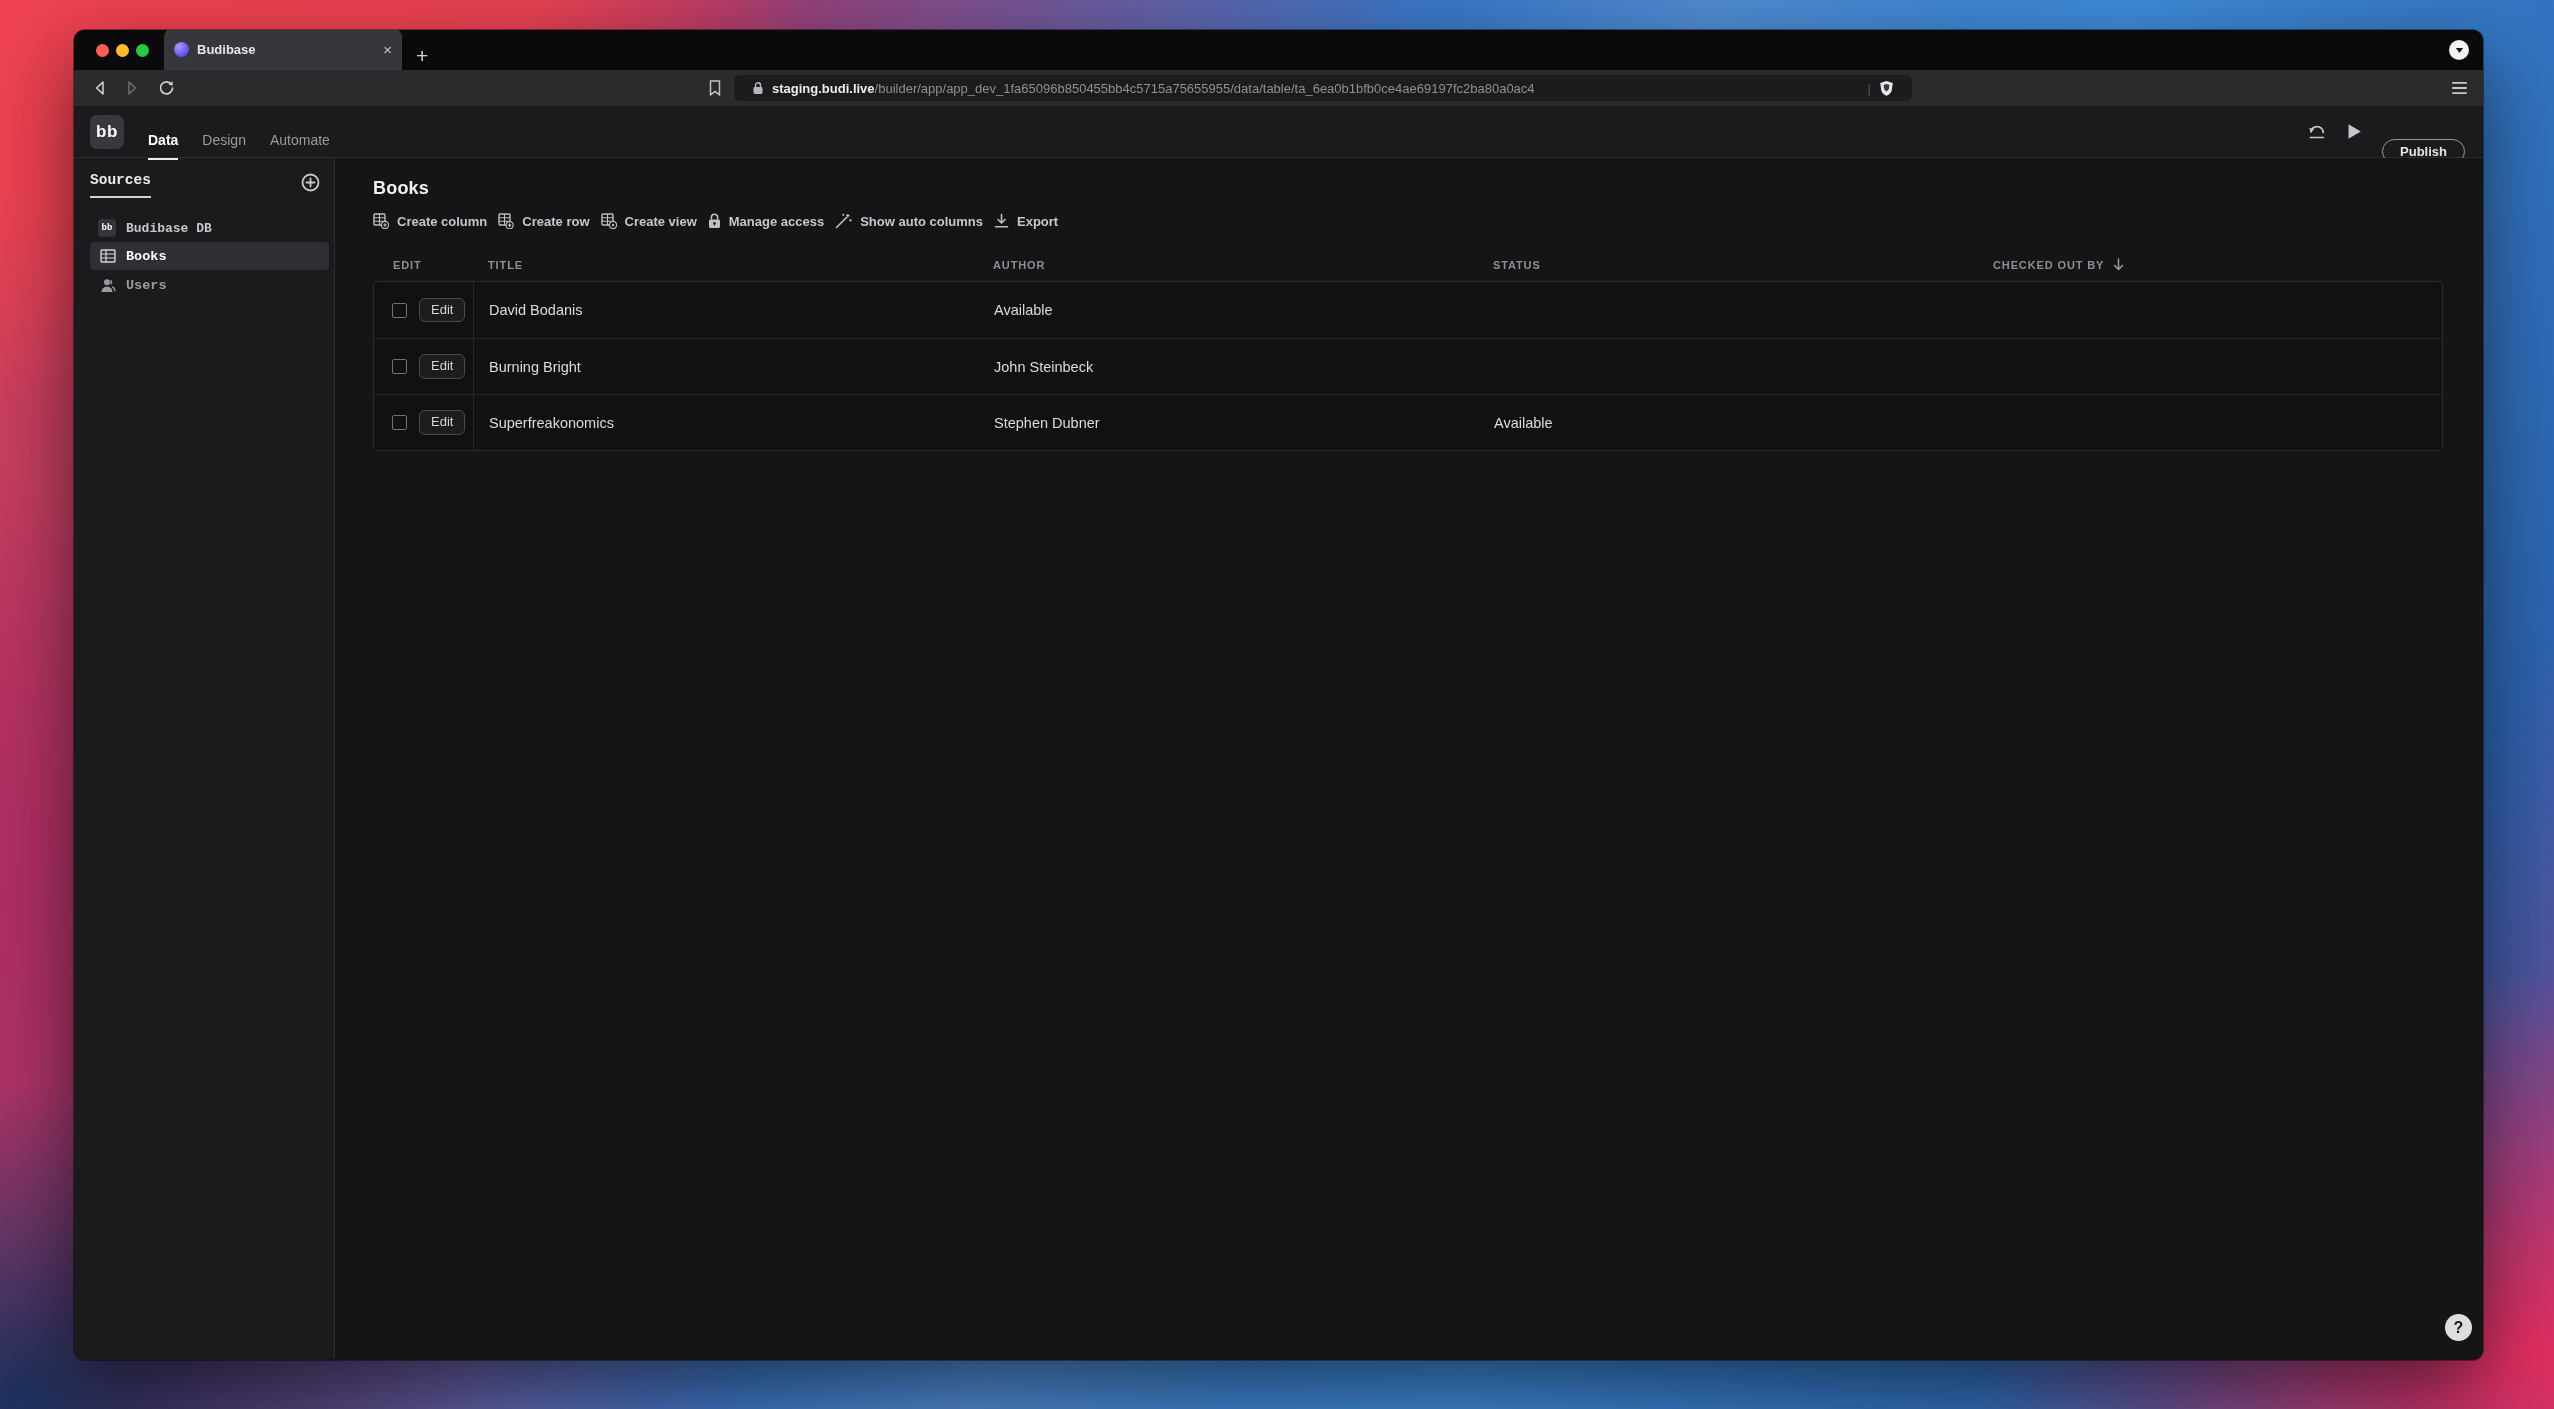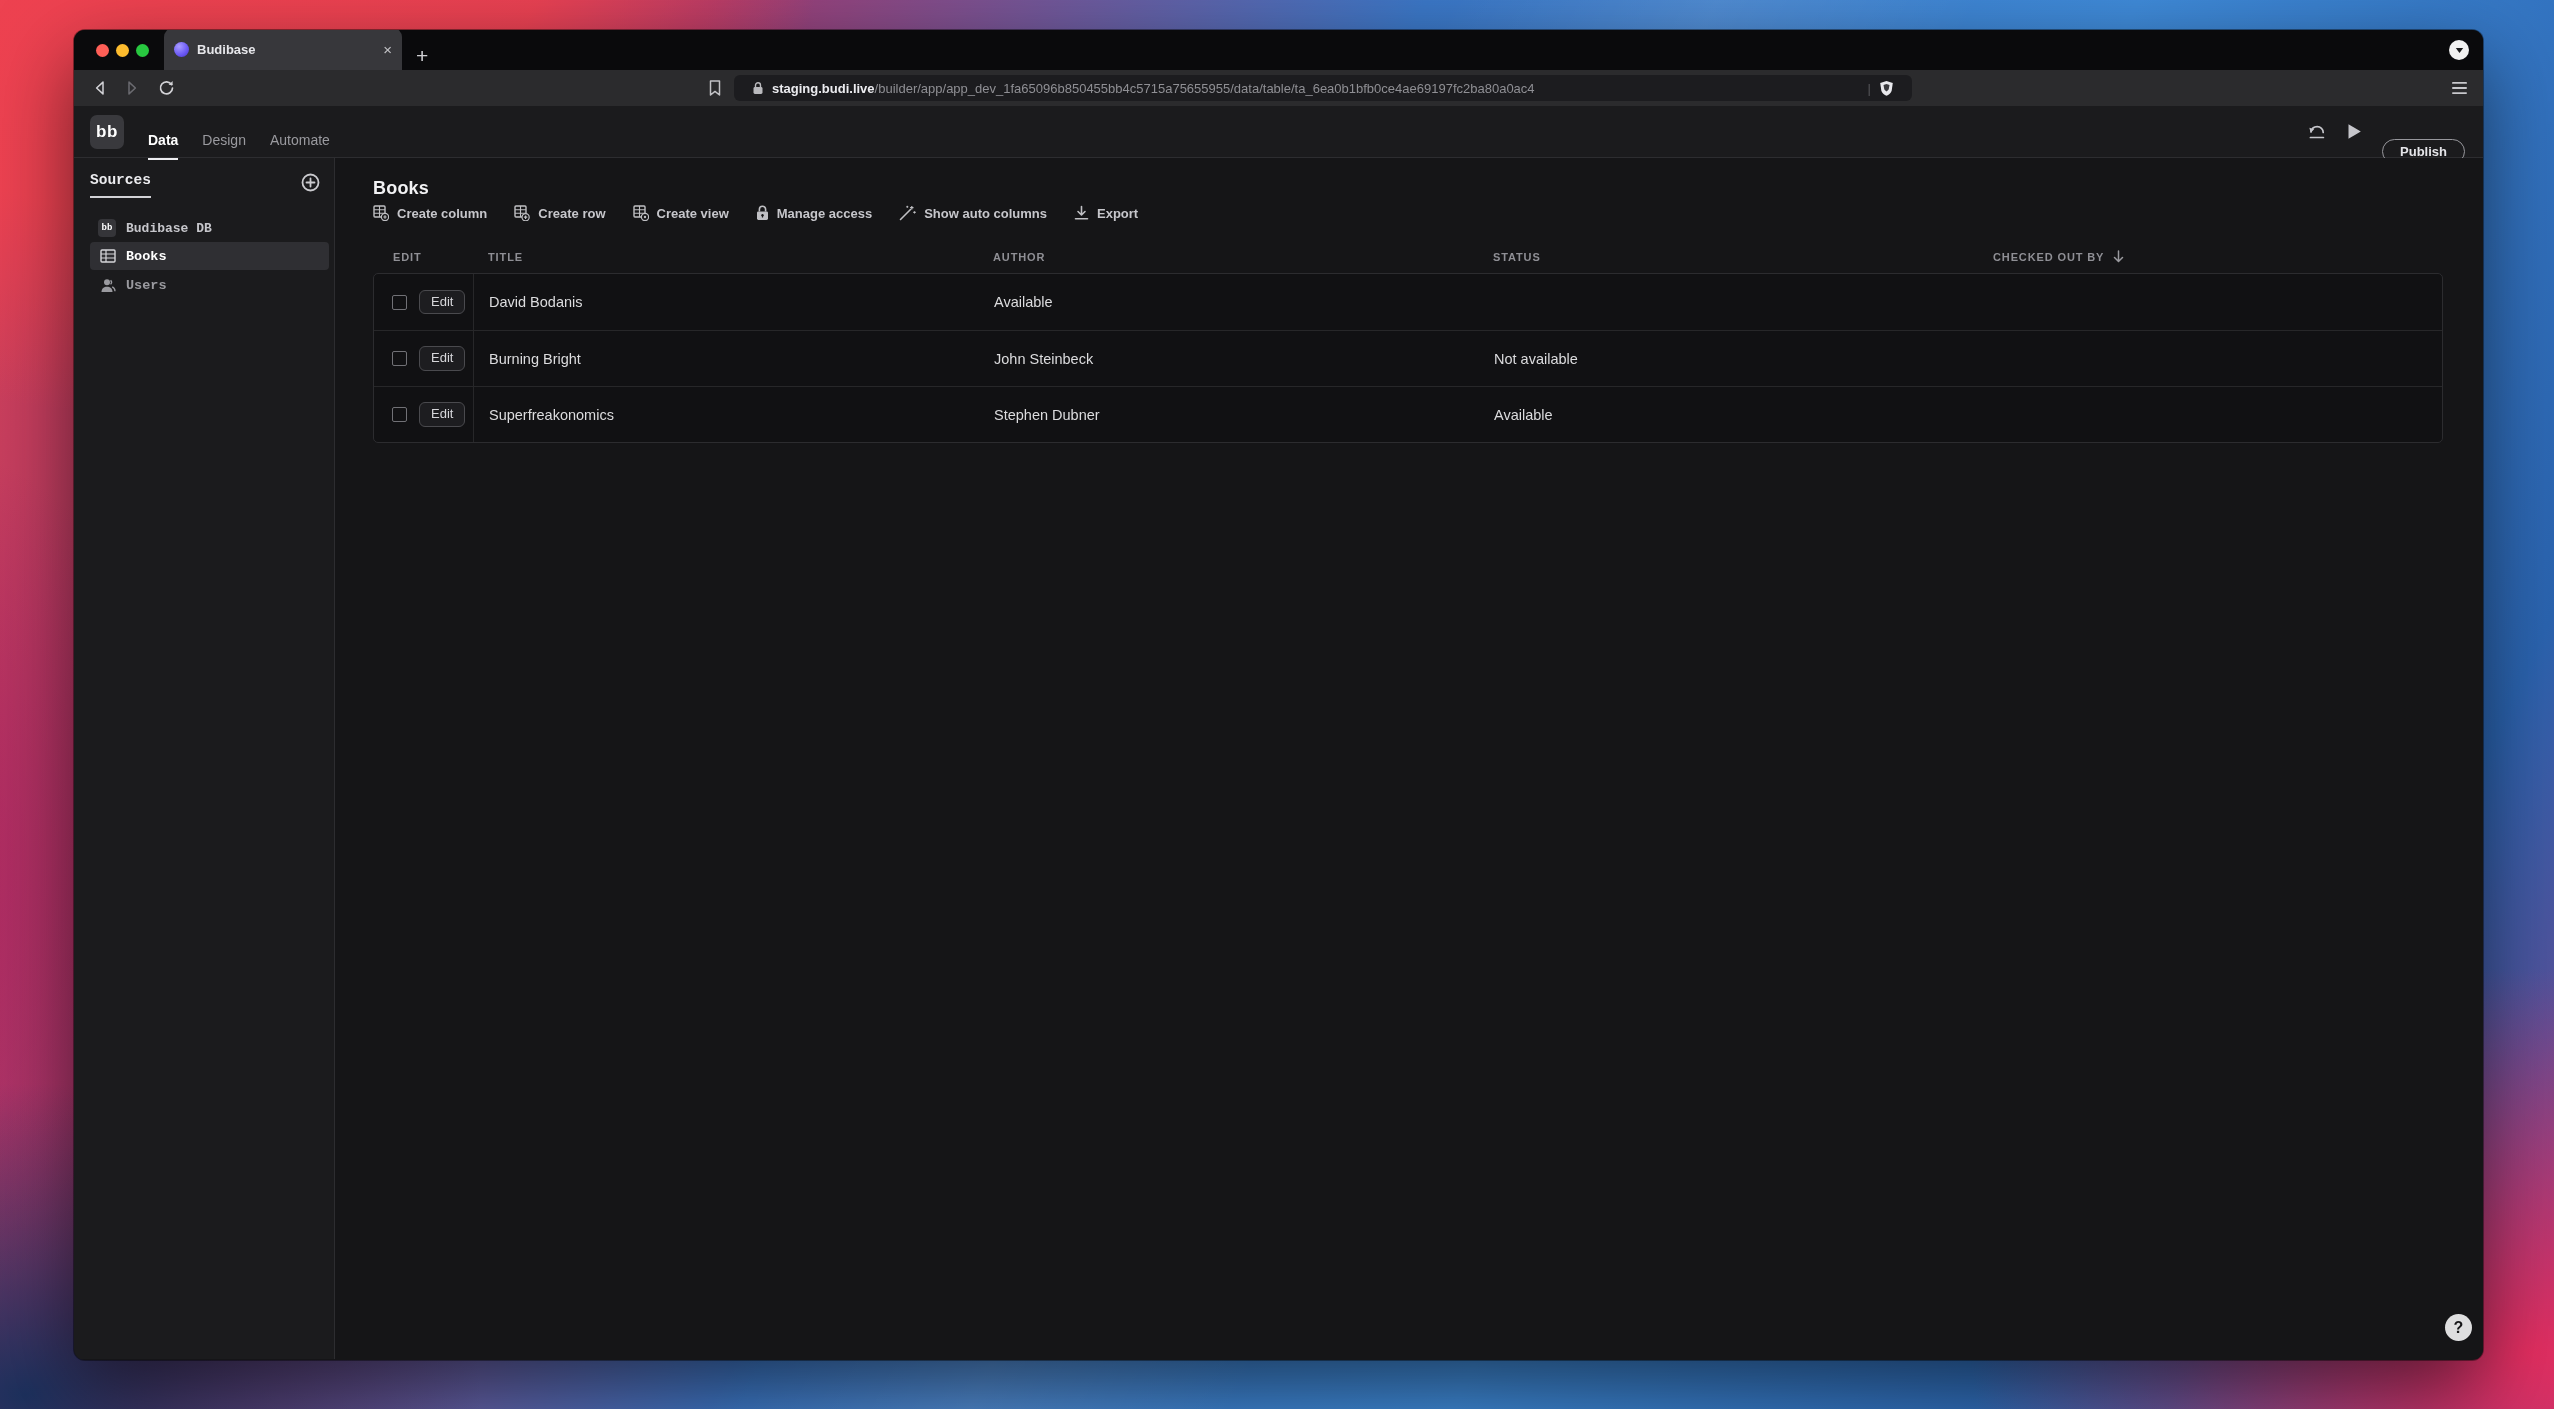--- a/index.html
+++ b/index.html
@@ -84,21 +84,21 @@
   .ds-label { font-size:13px; font-weight:700; color:#c6c6cb; }
   .tree-item { display:flex; align-items:center; gap:10px; height:28px; margin:1px 5px 1px 16px;
     padding-left:10px; border-radius:4px; color:#9a9a9f; }
   .tree-item.selected { background:#2f2f33; color:#fff; }
   .tree-label { font-size:13.5px; font-weight:700; }
   .tree-item:not(.selected) .tree-label { font-weight:600; }
 
   .main { flex:1; background:#151517; padding:20px 40px 0 38px; position:relative; }
   .page-title { font-size:18px; font-weight:700; color:#f2f2f4; letter-spacing:.2px; }
 
-  .actionbar { display:flex; align-items:center; gap:27px; margin-top:6px; }
+  .actionbar { display:flex; align-items:center; gap:11px; margin-top:14px; }
   .action { display:flex; align-items:center; gap:8px; background:none; border:none; padding:0;
     font-family:inherit; font-size:13px; font-weight:600; color:#c6c6cb; }
   .action svg { display:block; }
 
   .grid-cols { display:grid; grid-template-columns:100px 505px 500px 500px 1fr; }
   .thead { margin-top:29px; }
   .hcell { font-size:11px; font-weight:700; color:#8f8f95; letter-spacing:.08em; padding-left:15px;
     display:flex; align-items:center; gap:9px; }
   .hcell:first-child { padding-left:20px; }
 
@@ -316,21 +316,20 @@
             <div class="cell"></div>
           </div>
 
           <div class="trow grid-cols">
             <div class="cell edit-cell">
               <span class="checkbox"></span>
               <button class="edit-btn">Edit</button>
             </div>
             <div class="cell">Burning Bright</div>
             <div class="cell">John Steinbeck</div>
-            <div class="cell">Not available</div>
             <div class="cell"></div>
           </div>
 
           <div class="trow grid-cols">
             <div class="cell edit-cell">
               <span class="checkbox"></span>
               <button class="edit-btn">Edit</button>
             </div>
             <div class="cell">Superfreakonomics</div>
             <div class="cell">Stephen Dubner</div>

